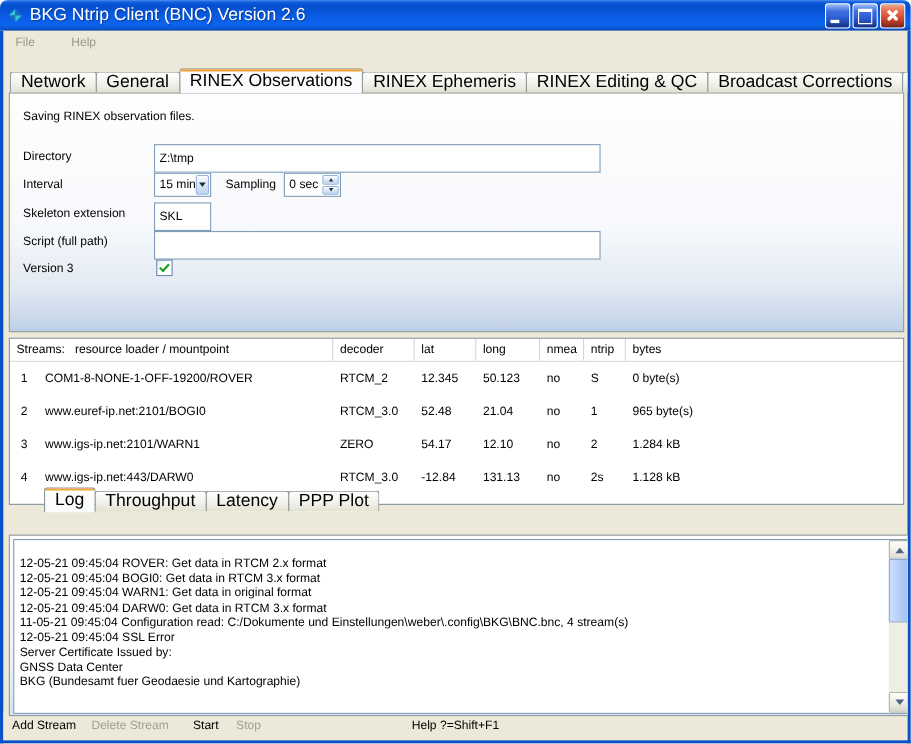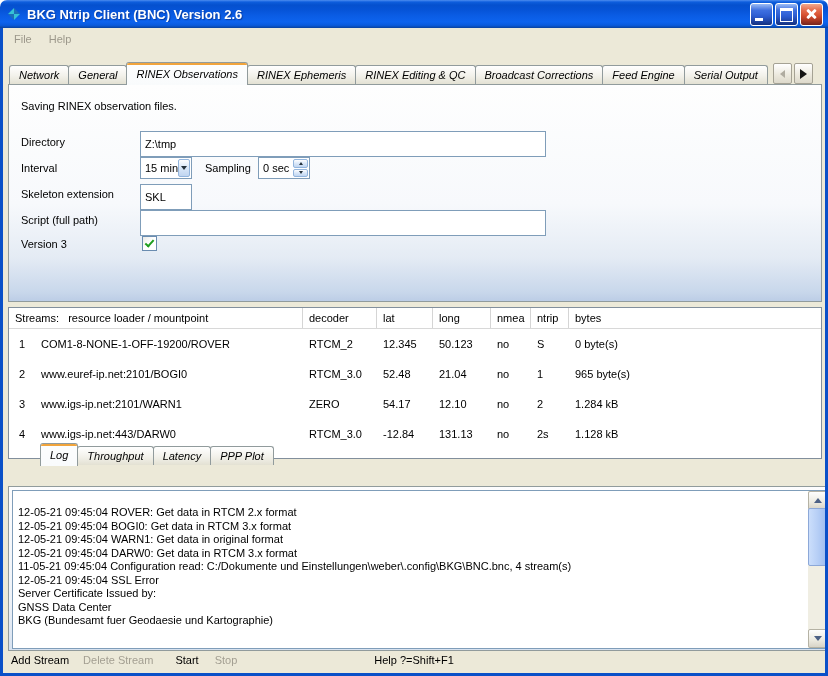--- a/index.html
+++ b/index.html
@@ -4,43 +4,43 @@
 <style>
   html,body{margin:0;padding:0;}
   body{width:828px;height:676px;overflow:hidden;background:#fff;font-family:"Liberation Sans",sans-serif;}
   .window{width:828px;height:676px;display:flex;flex-direction:column;}
 
   
   .titlebar{height:28px;flex:0 0 28px;border-radius:7px 7px 0 0;
     background:linear-gradient(180deg,#5A96EE 0%,#2A73E8 3%,#0C5BDA 9%,#0550CE 18%,#0653D6 34%,#0A5CE4 55%,#0D63EE 78%,#0A5BDD 90%,#0A4BB4 97%,#08409C 100%);
     display:flex;align-items:center;padding:0 5px 0 6px;gap:5px;}
   .app-icon{width:16px;height:16px;display:block;flex:0 0 16px;}
-  .title-text{flex:1;color:#fff;font-weight:bold;font-size:13px;text-shadow:1px 1px 1px #0A3C9E;white-space:nowrap;overflow:hidden;}
+  .title-text{flex:1;color:#fff;font-weight:normal;font-size:16px;text-shadow:1px 1px 1px #0A3C9E;white-space:nowrap;overflow:hidden;}
   .winbtns{display:flex;gap:2px;}
   .wb{width:21px;height:21px;border-radius:3px;border:1px solid #fff;position:relative;box-shadow:inset 0 -9px 8px -6px rgba(0,0,40,.5);cursor:default;}
   .wb-min,.wb-max{background:linear-gradient(180deg,#9CBCF5 0%,#3E6FE0 30%,#2E5FD8 60%,#2250B8 100%);}
   .wb-close{background:linear-gradient(180deg,#F2A98D 0%,#E56C4C 30%,#DB4E2C 60%,#C03C1C 100%);}
   .wb-min::after{content:"";position:absolute;left:4px;bottom:4px;width:8px;height:3px;background:#fff;}
   .wb-max::after{content:"";position:absolute;left:4px;top:4px;width:11px;height:10px;border:1px solid #fff;border-top-width:3px;}
   .wb-close::before,.wb-close::after{content:"";position:absolute;left:9px;top:4px;width:3px;height:12px;background:#fff;border-radius:1px;}
   .wb-close::before{transform:rotate(45deg);}
   .wb-close::after{transform:rotate(-45deg);}
 
   
   .frame{flex:1;border:3px solid #0A50C8;border-top:none;background:#ECE9D8;position:relative;overflow:hidden;}
 
-  .menubar{position:absolute;top:0;left:0;right:0;height:22px;display:flex;align-items:center;padding-left:9px;gap:13px;font-size:11px;color:#9C988B;}
+  .menubar{position:absolute;top:0;left:0;right:0;height:22px;display:flex;align-items:center;padding-left:9px;gap:29px;font-size:11px;color:#9C988B;}
   .menu-item{padding:2px 2px;}
 
   
   .tabbar{position:absolute;top:34px;left:6px;right:6px;height:22px;display:flex;align-items:flex-end;z-index:6;}
   .tabs{display:flex;align-items:flex-end;}
-  .tab{height:18px;padding:0 9px;display:flex;align-items:center;font-size:11px;color:#000;
+  .tab{height:18px;padding:0 9px;display:flex;align-items:center;font-size:16px;color:#000;
     background:linear-gradient(180deg,#FFFFFF 0%,#F2F1EA 55%,#E3E1D3 100%);
-    border:1px solid #919B9C;border-bottom:none;border-radius:3px 3px 0 0;white-space:nowrap;position:relative;font-style:italic;}
+    border:1px solid #919B9C;border-bottom:none;border-radius:3px 3px 0 0;white-space:nowrap;position:relative;}
   .tab+.tab{margin-left:-1px;}
   .tab.active{height:22px;margin-bottom:-1px;background:linear-gradient(180deg,#FDFEFE,#F9FBFC);z-index:7;}
   .tab.active::before{content:"";position:absolute;top:0;left:0;right:0;height:2px;background:#F1A43C;border-radius:3px 3px 0 0;}
   .tab-scroll{margin-left:auto;margin-right:6px;display:flex;gap:2px;align-items:flex-end;}
   .scrollbtn{width:17px;height:19px;background:linear-gradient(180deg,#FFF,#EBE8DC 60%,#DDD9CB);border:1px solid #A5A294;border-radius:2px;display:flex;align-items:center;justify-content:center;}
   .arr-left{width:0;height:0;border-top:4px solid transparent;border-bottom:4px solid transparent;border-right:5px solid #B0ACA0;}
   .arr-right{width:0;height:0;border-top:5px solid transparent;border-bottom:5px solid transparent;border-left:7px solid #141414;}
 
   
   .panel{position:absolute;top:56px;left:5px;width:812px;height:216px;border:1px solid #919B9C;z-index:2;

